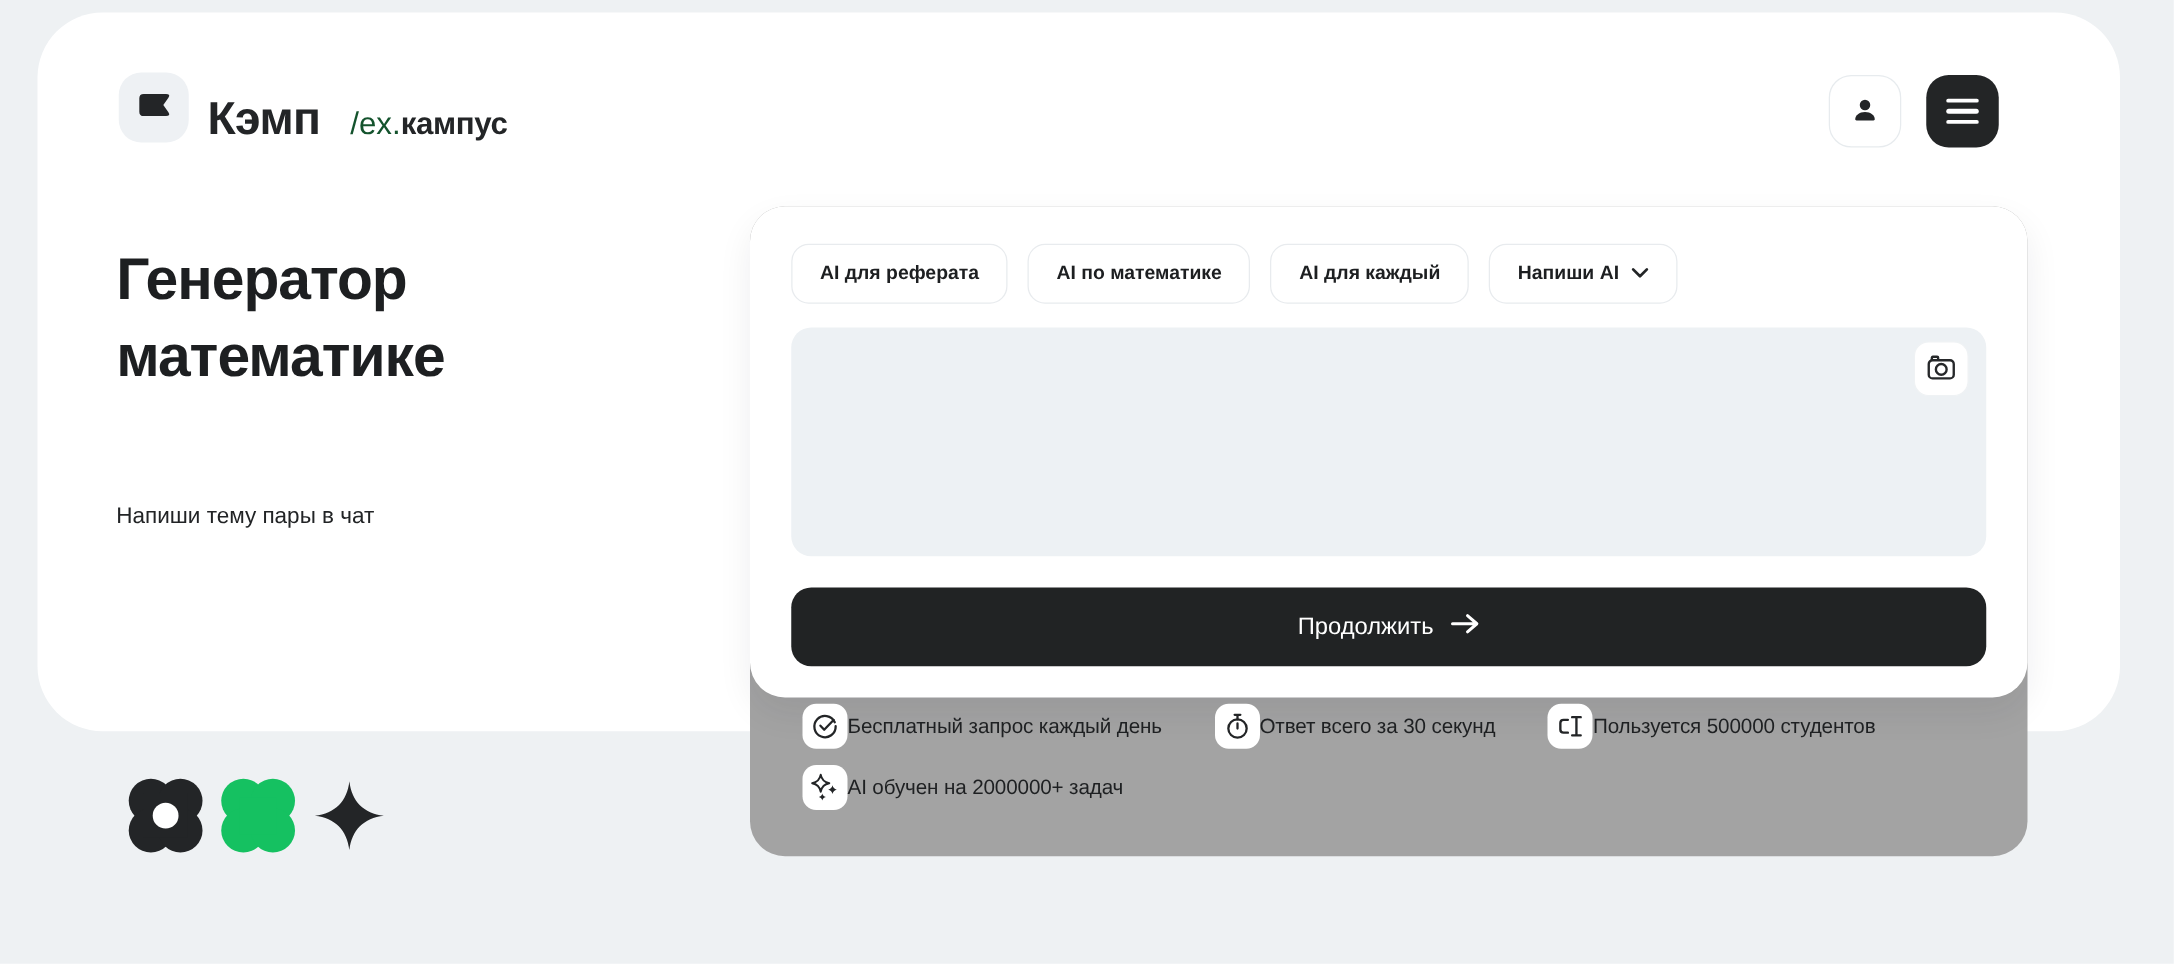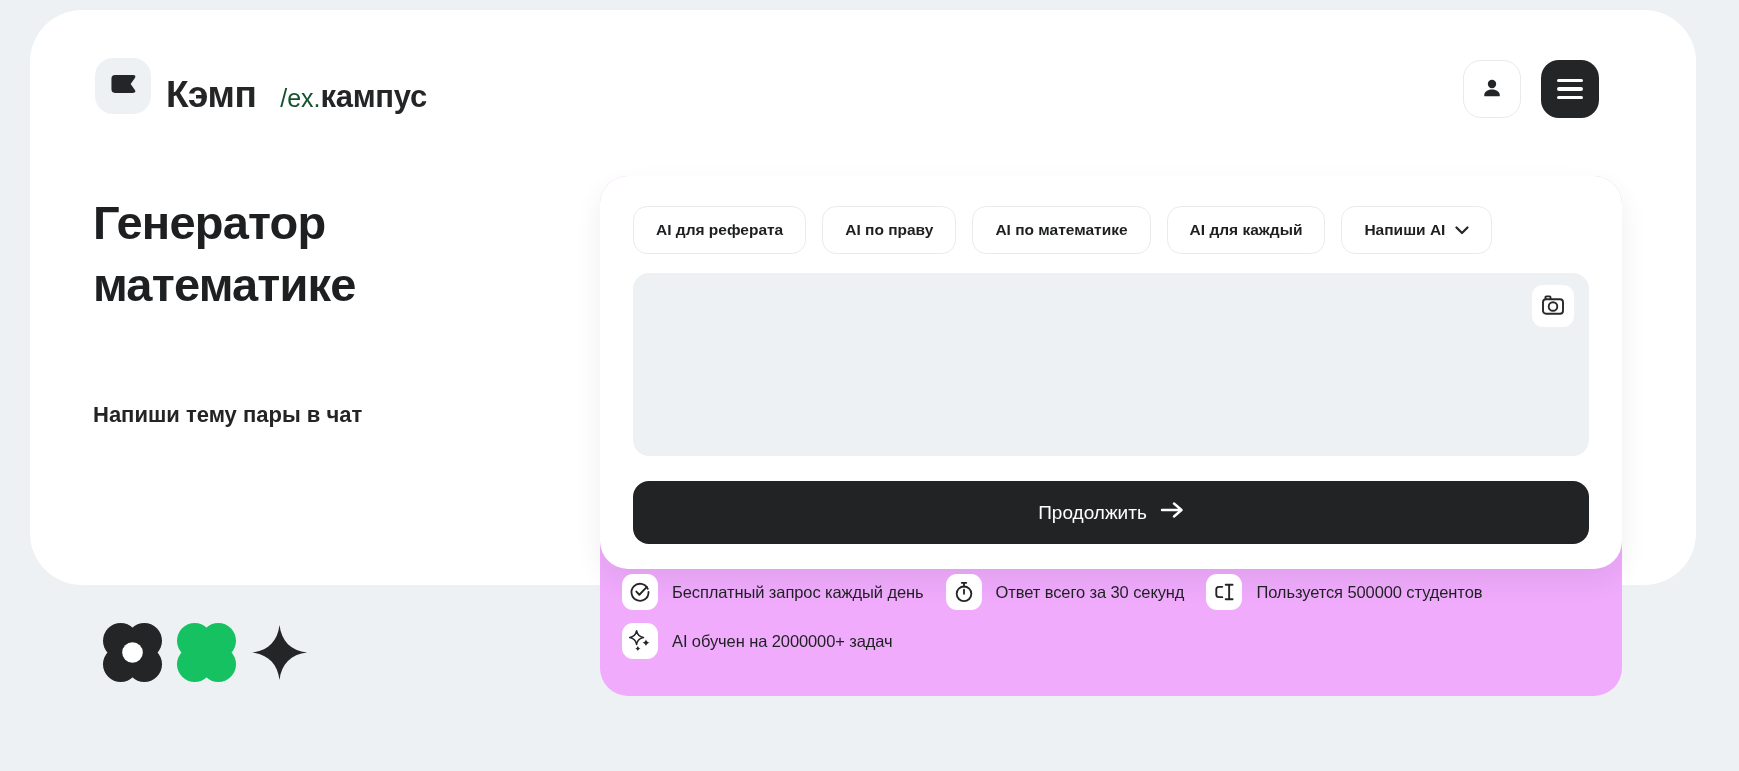--- a/index.html
+++ b/index.html
@@ -23,47 +23,47 @@
     background:#eef1f4; display:flex; align-items:center; justify-content:center;
     cursor:pointer;
   }
   .brand-text {
     position:absolute; left:136px; top:58px; height:50px;
     display:flex; align-items:baseline; white-space:nowrap;
     padding-top:2px;
   }
   .brand-name { font-size:37px; font-weight:700; letter-spacing:-0.5px; color:#232527; line-height:50px; }
   .brand-ex-prefix { font-size:25px; font-weight:400; color:#14532d; margin-left:24px; }
-  .brand-ex-name { font-size:31px; font-weight:800; color:#232527; letter-spacing:-0.3px; }
+  .brand-ex-name { font-size:25px; font-weight:800; color:#232527; letter-spacing:-0.3px; }
   .hdr-btn {
     position:absolute; top:50px; width:58px; height:58px; border-radius:18px;
     display:flex; align-items:center; justify-content:center; cursor:pointer; border:none;
   }
   .profile-btn { left:1433px; background:#ffffff; border:1.5px solid #e7ebee; }
   .menu-btn { left:1511px; background:#232526; flex-direction:column; gap:5.5px; }
   .menu-bar { width:26px; height:3.2px; border-radius:2px; background:#ffffff; }
   
   .hero-title {
     position:absolute; left:63px; top:146px;
     font-size:47px; line-height:62px; font-weight:700;
     letter-spacing:-0.8px; color:#1d1f21;margin-top:36px;
   }
   .hero-subtitle {
     position:absolute; left:63px; top:392px;
-    font-size:22px; font-weight:700; color:#222426;
+    font-size:18px; font-weight:400; color:#222426;
   }
   .shapes-row {
     position:absolute; left:72px; top:612px;
     display:flex; gap:13px; align-items:center;
   }
   
   .right-panel {
-    position:absolute; left:570px; top:166px;
+    position:absolute; left:570px; top:155px;
     width:1022px; height:520px;
-    background:#f0abfc; border-radius:28px;
+    background:#a3a3a3; border-radius:28px;
   }
   .composer-card {
     position:absolute; left:0; top:0;
     width:1022px; height:393px;
     background:#ffffff; border-radius:28px;
     box-shadow:0 12px 28px rgba(25,35,45,0.07);
     padding:30px 33px 0 33px;
   }
   .chips-row { display:flex; gap:16px; }
   .chip {
@@ -93,21 +93,21 @@
     background:#212324; border:none; border-radius:16px;
     display:flex; align-items:center; justify-content:center; gap:13px;
     color:#ffffff; font-size:19px; font-weight:400; cursor:pointer;
     font-family:"Liberation Sans", sans-serif;
   }
   .features {
     position:absolute; left:22px; top:398px; width:980px;
     display:flex; flex-direction:column; gap:13px;
   }
   .features-line { display:flex; gap:22px; }
-  .feature { display:flex; align-items:center; gap:14px; }
+  .feature { display:flex; align-items:center; gap:0;margin-left:20px; }
   .feature-icon-box {
     width:36px; height:36px; border-radius:11px; background:#ffffff;
     display:flex; align-items:center; justify-content:center; flex:none;
   }
   .feature-text { font-size:16.5px; color:#1e2022; letter-spacing:-0.1px; }
 </style>
 </head>
 <body>
 
 <div class="main-card">
@@ -171,23 +171,20 @@
       </svg>
     </span>
   </div>
 
   <div class="right-panel">
 
     <div class="composer-card">
       <div class="chips-row">
         <button class="chip">
           <span>AI для реферата</span>
-        </button>
-        <button class="chip">
-          <span>AI по праву</span>
         </button>
         <button class="chip">
           <span>AI по математике</span>
         </button>
         <button class="chip">
           <span>AI для каждый</span>
         </button>
         <button class="chip">
           <span>Напиши AI</span>
           <span>

